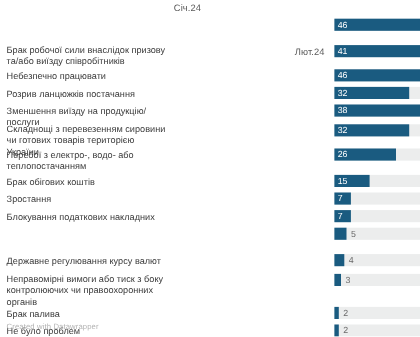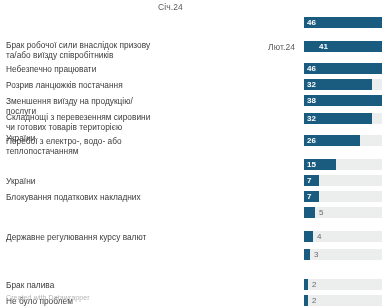--- a/index.html
+++ b/index.html
@@ -66,21 +66,21 @@
     top:0;
     left:0;
   }
   .bar.b0{background:#1a5b80;}
   .val{
     position:absolute;
     top:0;
     height:11px;
     line-height:11.6px;
     font-size:8px;
-    font-weight:bold;
+    font-weight:normal;
     white-space:nowrap;
   }
   .val.inside{color:#ffffff;left:3px;}
   .val.outside{color:#6a6a6a;font-weight:normal;}
   .footer{
     position:absolute;
     left:6px;
     bottom:5px;
     font-size:7px;
     color:#b3b3b3;
@@ -104,21 +104,21 @@
             <div class="bar b0" style="width: 98px;"></div>
             <div class="val inside" style="left: 3px;">46</div>
           </div>
         </div>
       </div>
       <div class="row" style="position: absolute; left: 6px; right: 6px; top: 26px; height: 16px;">
         <div class="row-label">Брак робочої сили внаслідок призову та/або виїзду співробітників</div>
         <div class="bars" style="position: absolute; left: 149px; top: 1px; height: 11px; right: 0px;">
           <div class="track t0">
             <div class="bar b0" style="width: 88px;"></div>
-            <div class="val inside" style="left: 15px;">41</div>
+            <div class="val inside" style="left: 3px;">41</div>
           </div>
         </div>
       </div>
       <div class="row" style="position: absolute; left: 6px; right: 6px; top: 50px; height: 16px;">
         <div class="row-label">Небезпечно працювати</div>
         <div class="bars" style="position: absolute; left: 149px; top: -1px; height: 11px; right: 0px;">
           <div class="track t0">
             <div class="bar b0" style="width: 98px;"></div>
             <div class="val inside" style="left: 3px;">46</div>
           </div>
@@ -154,29 +154,30 @@
       <div class="row" style="position: absolute; left: 6px; right: 6px; top: 122px; height: 16px;">
         <div class="row-label">Перебої з електро-, водо- або теплопостачанням</div>
         <div class="bars" style="position: absolute; left: 149px; top: -1px; height: 11px; right: 0px;">
           <div class="track t0">
             <div class="bar b0" style="width: 56px;"></div>
             <div class="val inside" style="left: 3px; text-align: right;">26</div>
           </div>
         </div>
       </div>
       <div class="row" style="position: absolute; left: 6px; right: 6px; top: 146px; height: 16px;">
+        <div class="row-label">Брак обігових коштів</div>
         <div class="bars" style="position: absolute; left: 149px; top: -1px; height: 11px; right: 0px;">
           <div class="track t0">
             <div class="bar b0" style="width: 32px;"></div>
             <div class="val inside" style="left: 3px;">15</div>
           </div>
         </div>
       </div>
       <div class="row" style="position: absolute; left: 6px; right: 6px; top: 162px; height: 16px;">
-        <div class="row-label">України</div>
+        <div class="row-label">Зростання</div>
         <div class="bars" style="position: absolute; left: 149px; top: -1px; height: 11px; right: 0px;">
           <div class="track t0">
             <div class="bar b0" style="width: 15px;"></div>
             <div class="val inside" style="left: 3px;">7</div>
           </div>
         </div>
       </div>
       <div class="row" style="position: absolute; left: 6px; right: 6px; top: 178px; height: 16px;">
         <div class="row-label">Блокування податкових накладних</div>
         <div class="bars" style="position: absolute; left: 149px; top: -1px; height: 11px; right: 0px;">
@@ -197,20 +198,21 @@
       <div class="row" style="position: absolute; left: 6px; right: 6px; top: 218px; height: 16px;">
         <div class="row-label">Державне регулювання курсу валют</div>
         <div class="bars" style="position: absolute; left: 149px; top: -1px; height: 11px; right: 0px;">
           <div class="track t0">
             <div class="bar b0" style="width: 9px;"></div>
             <div class="val outside" style="left: 13px;">4</div>
           </div>
         </div>
       </div>
       <div class="row" style="position: absolute; left: 6px; right: 6px; top: 234px; height: 16px;">
+        <div class="row-label">Неправомірні вимоги або тиск з боку контролюючих чи правоохоронних органів</div>
         <div class="bars" style="position: absolute; left: 149px; top: 1px; height: 11px; right: 0px;">
           <div class="track t0">
             <div class="bar b0" style="width: 6px;"></div>
             <div class="val outside" style="left: 10px;">3</div>
           </div>
         </div>
       </div>
       <div class="row" style="position: absolute; left: 6px; right: 6px; top: 266px; height: 16px;">
         <div class="row-label">Брак палива</div>
         <div class="bars" style="position: absolute; left: 149px; top: -1px; height: 11px; right: 0px;">

